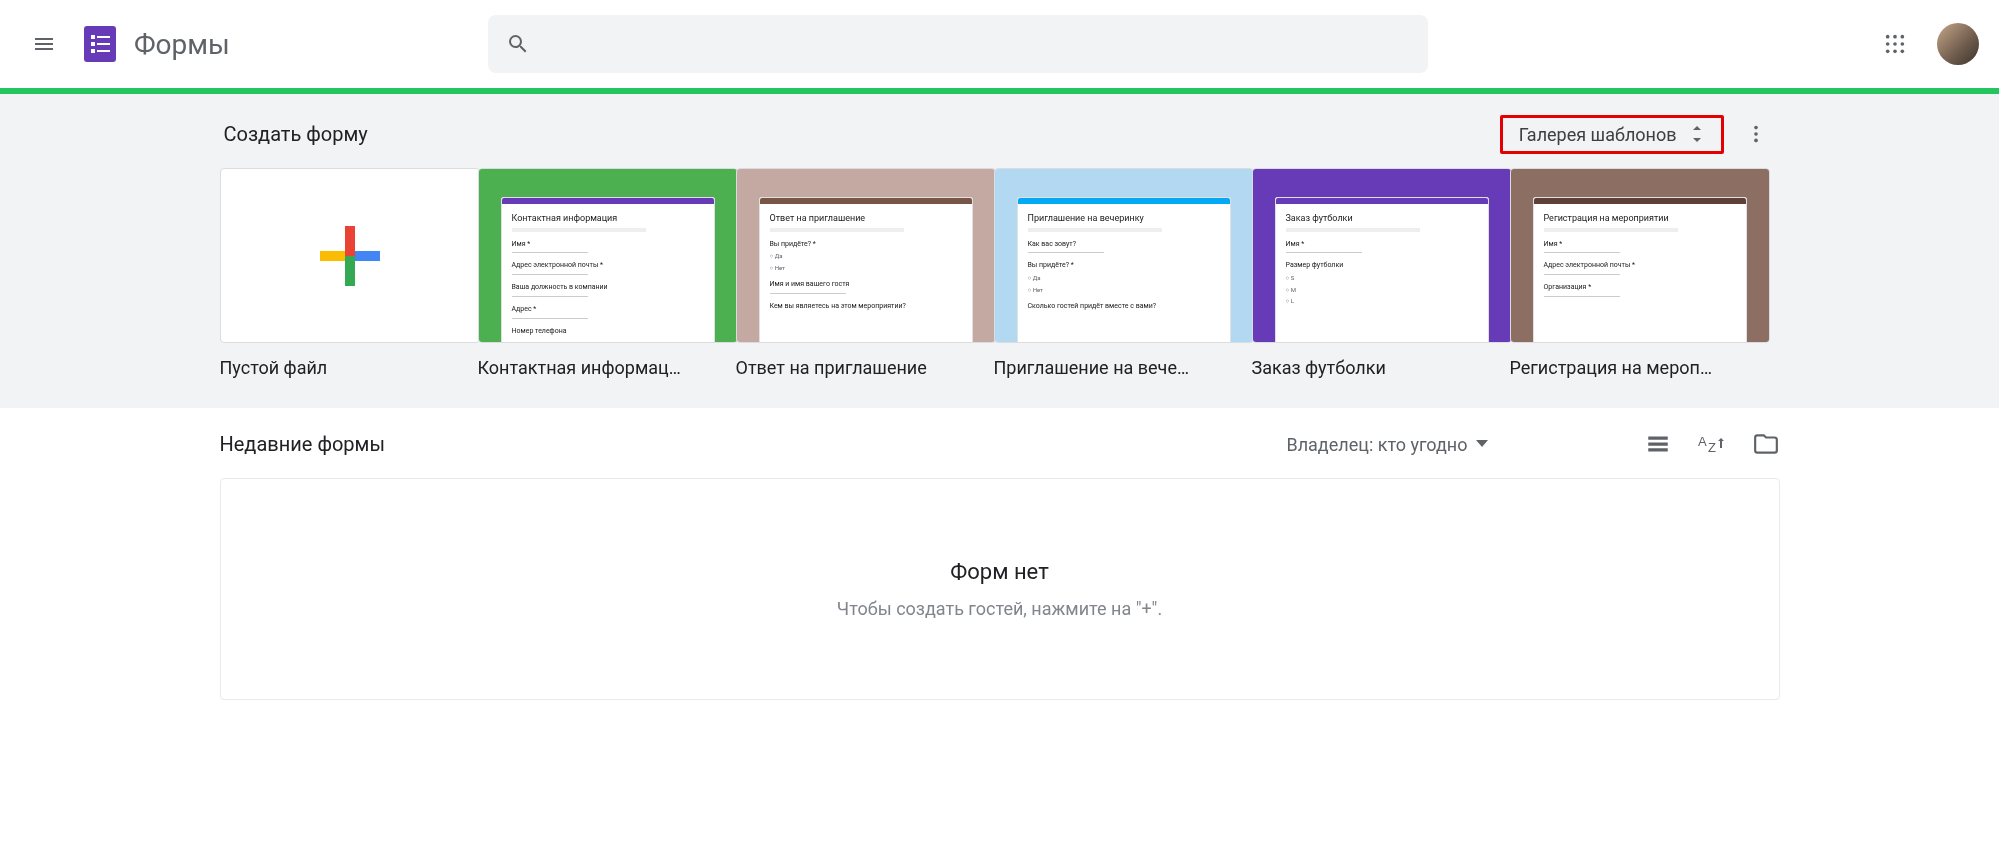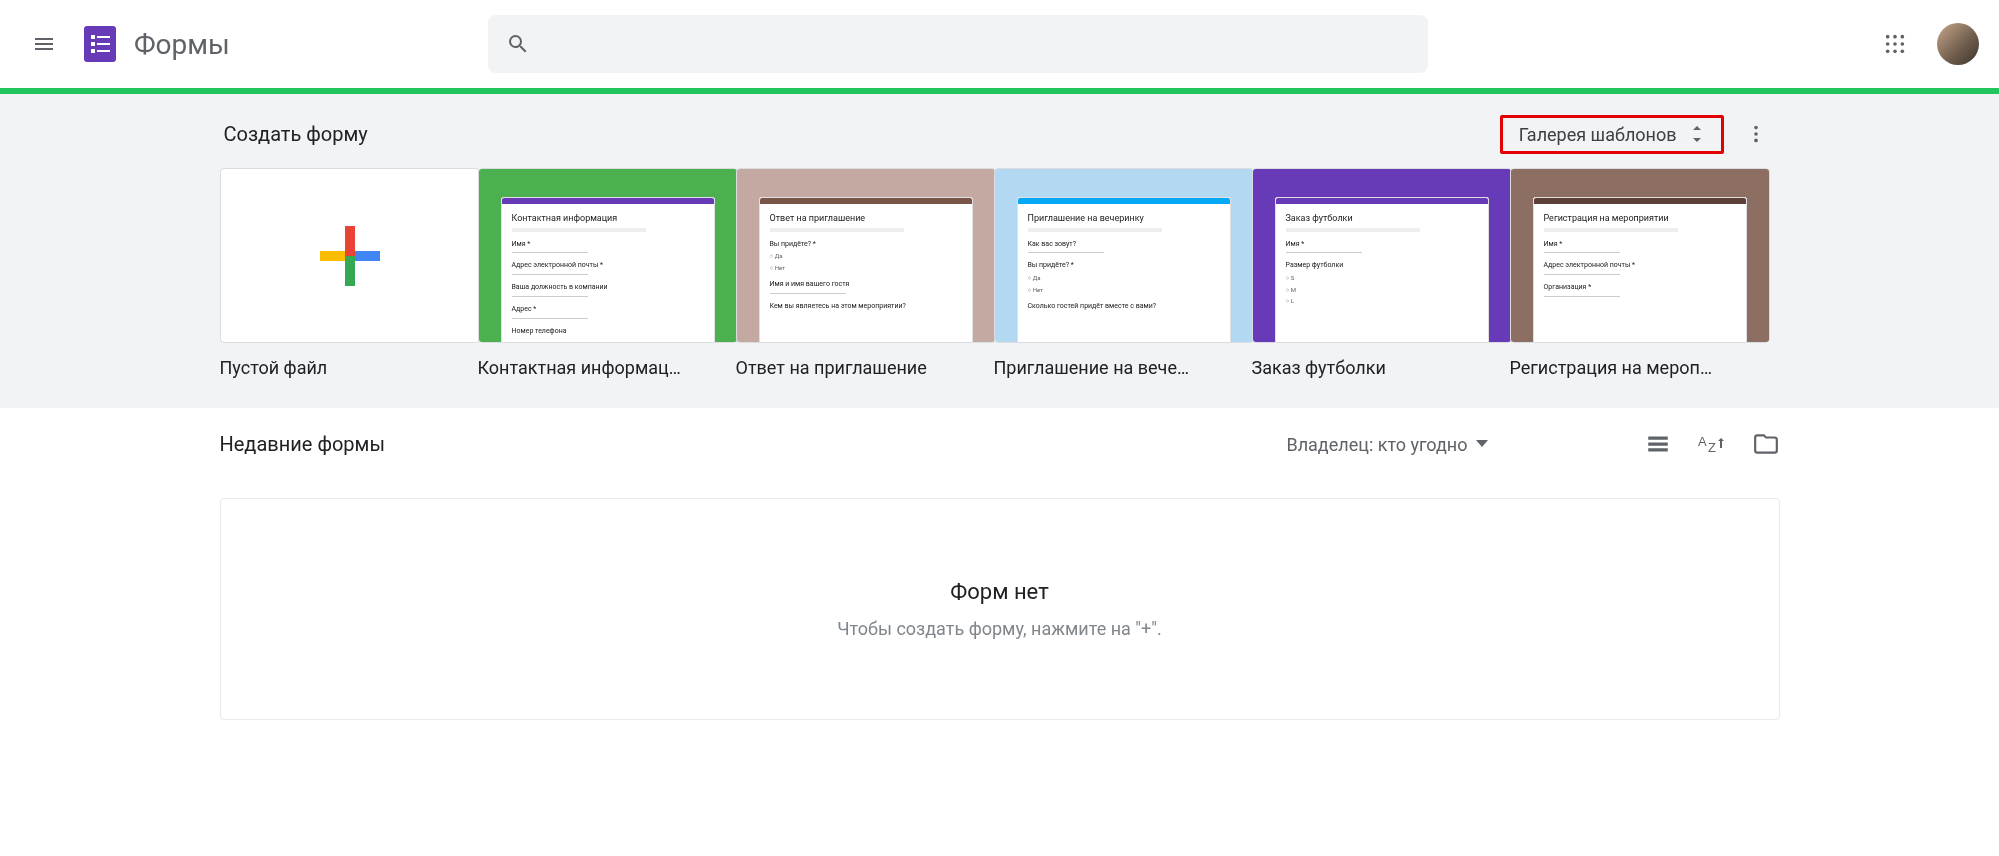--- a/index.html
+++ b/index.html
@@ -66,21 +66,21 @@
 
   
   .recent { background:#fff; padding: 22px 0; }
   .recent-header{display:flex;align-items:center;justify-content:space-between;}
   .recent-title{font-size:20px;color:#202124;}
   .recent-controls{display:flex;align-items:center;gap:26px;color:#5f6368;}
   .owner-filter{display:flex;align-items:center;gap:8px;font-size:18px;cursor:pointer;margin-right:130px;}
   .ctl-btn{width:28px;height:28px;display:flex;align-items:center;justify-content:center;cursor:pointer;color:#5f6368;}
 
   .empty{
-    margin-top:40px;border:1px solid #e8eaed;border-radius:4px;
+    margin-top:20px;border:1px solid #e8eaed;border-radius:4px;
     padding:80px 20px;text-align:center;
   }
   .empty-title{font-size:22px;color:#202124;}
   .empty-sub{font-size:18px;color:#80868b;margin-top:14px;}
 
   svg{display:block;}
 </style>
 </head>
 <body>
 
@@ -287,16 +287,16 @@
         <div class="ctl-btn">
           <svg width="26" height="26" viewBox="0 0 24 24" fill="#5f6368">
               <path d="M10 4H4c-1.1 0-2 .9-2 2v12c0 1.1.9 2 2 2h16c1.1 0 2-.9 2-2V8c0-1.1-.9-2-2-2h-8l-2-2z" fill="none" stroke="#5f6368" stroke-width="2"></path>
             </svg>
         </div>
       </div>
     </div>
 
     <div class="empty">
       <div class="empty-title">Форм нет</div>
-      <div class="empty-sub">Чтобы создать форму, нажмите на "+".</div>
+      <div class="empty-sub">Чтобы создать гостей, нажмите на "+".</div>
     </div>
   </div>
 </div>
 
 </body></html>

